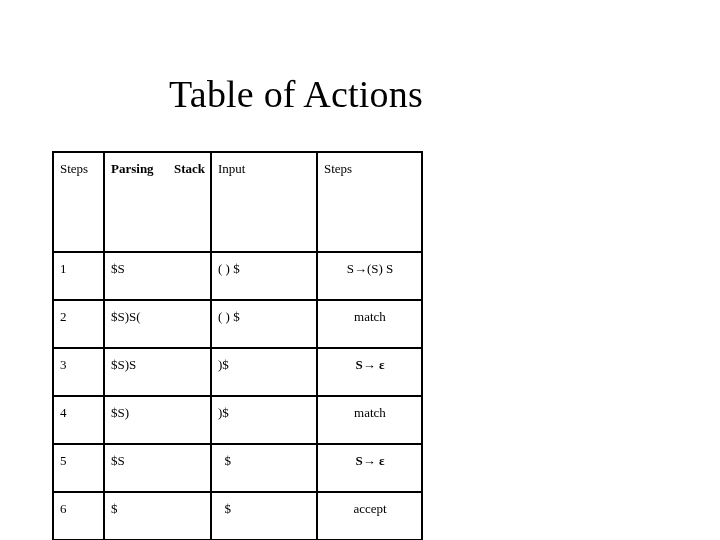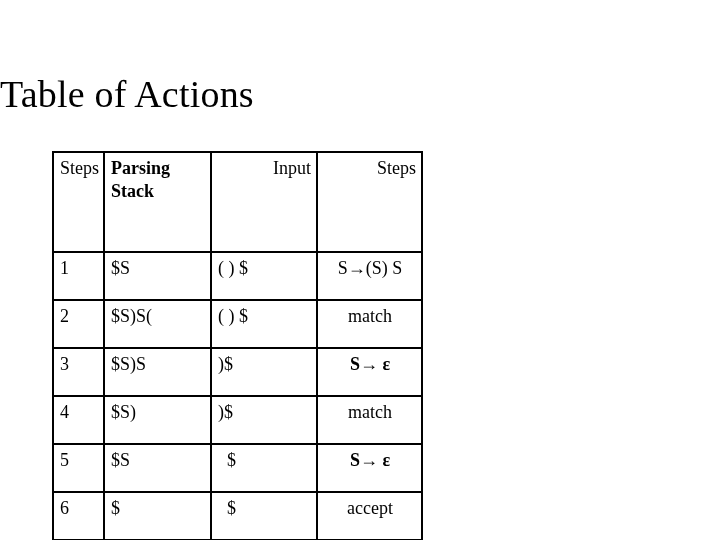--- a/index.html
+++ b/index.html
@@ -22,42 +22,42 @@
     top: 0;
     width: 720px;
     height: 540px;
   }
 
   #slide-title {
     position: absolute;
     left: 0;
     top: 72px;
     width: 592px;
-    text-align: left;
+    text-align: center;
     font-size: 38px;
     line-height: 44px;
     font-weight: normal;
     letter-spacing: 0.2px;
     white-space: nowrap;
   }
 
   #actions-table {
     position: absolute;
     left: 52px;
     top: 151px;
     width: 369px;
     border-collapse: collapse;
     table-layout: fixed;
   }
 
   #actions-table td {
     border: 2px solid #000000;
     vertical-align: top;
     padding: 4px 5px 4px 6px;
-    font-size: 18px;
+    font-size: 13px;
     line-height: 23px;
   }
 
   
   col.c-steps  { width: 51px; }
   col.c-stack  { width: 107px; }
   col.c-input  { width: 106px; }
   col.c-action { width: 105px; }
 
   
@@ -69,21 +69,21 @@
     text-align-last: justify;
     padding-right: 6px;
   }
   td.th-stack {
     text-align: justify;
     text-align-last: justify;
     padding-right: 8px;
     font-weight: bold;
   }
   td.th-plain {
-    text-align: right;
+    text-align: left;
   }
 
   
   tr.data-row td {
     height: 38px;
   }
   td.cell-step   { text-align: left; }
   td.cell-stack  { text-align: left; }
   td.cell-input  { text-align: left; white-space: pre; }
   td.cell-action { text-align: center; white-space: pre; }

